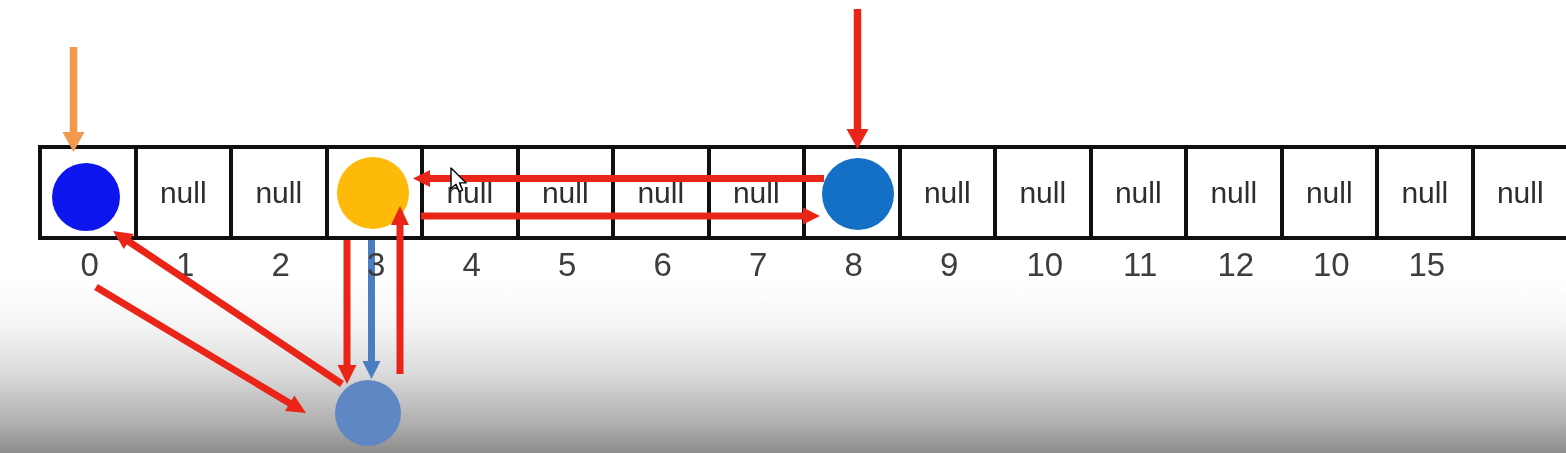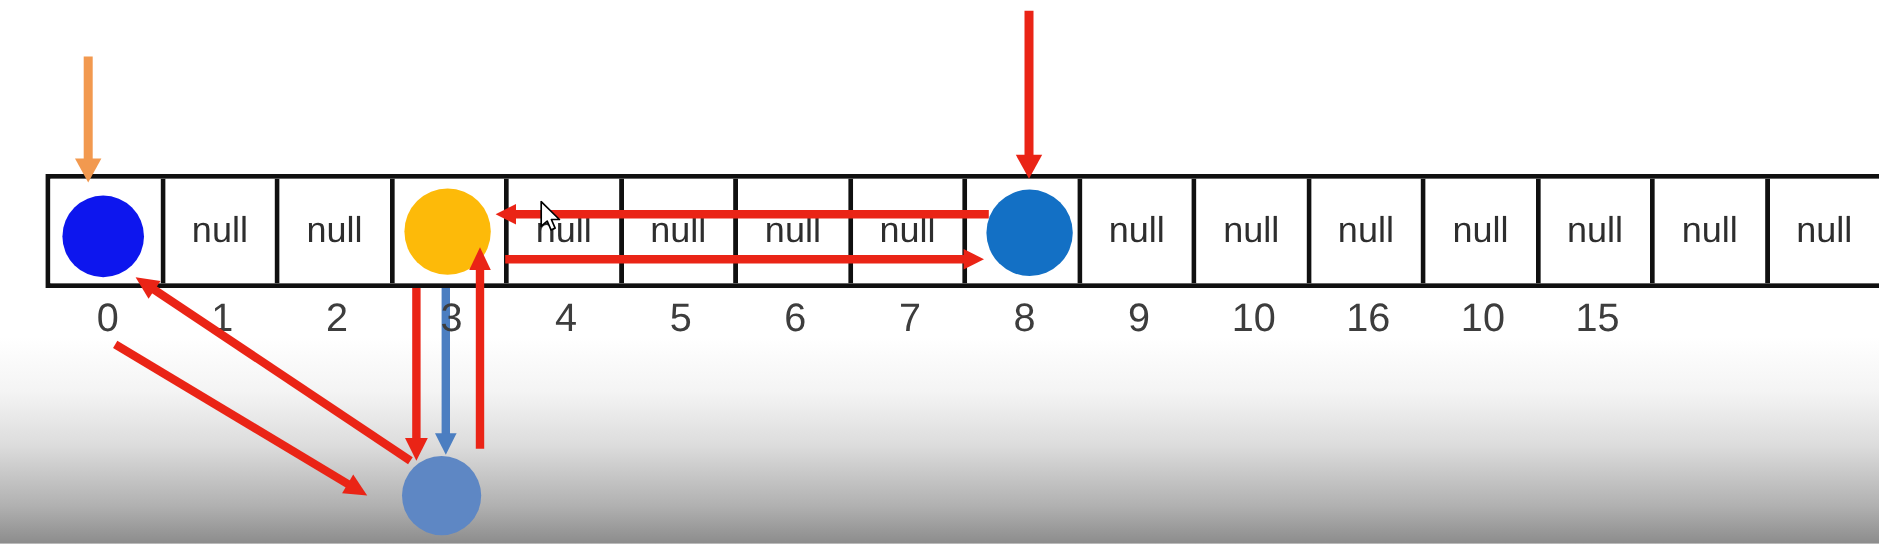--- a/index.html
+++ b/index.html
@@ -105,21 +105,22 @@
       <div class="idx">1</div>
       <div class="idx">2</div>
       <div class="idx">3</div>
       <div class="idx">4</div>
       <div class="idx">5</div>
       <div class="idx">6</div>
       <div class="idx">7</div>
       <div class="idx">8</div>
       <div class="idx">9</div>
       <div class="idx">10</div>
-      <div class="idx">16</div>
+      <div class="idx">11</div>
+      <div class="idx">12</div>
       <div class="idx">10</div>
       <div class="idx">15</div>
     </div>
 
   <div id="nodes">
       <div class="node" style="left: 52px; top: 163px; width: 68px; height: 68px; background: rgb(13, 22, 238);"></div>
       <div class="node" style="left: 337px; top: 157px; width: 72px; height: 72px; background: rgb(253, 186, 9);"></div>
       <div class="node" style="left: 822px; top: 158px; width: 72px; height: 72px; background: rgb(19, 112, 197);"></div>
       <div class="node" style="left: 335px; top: 380px; width: 66px; height: 66px; background: rgb(94, 135, 196);"></div>
     </div>

